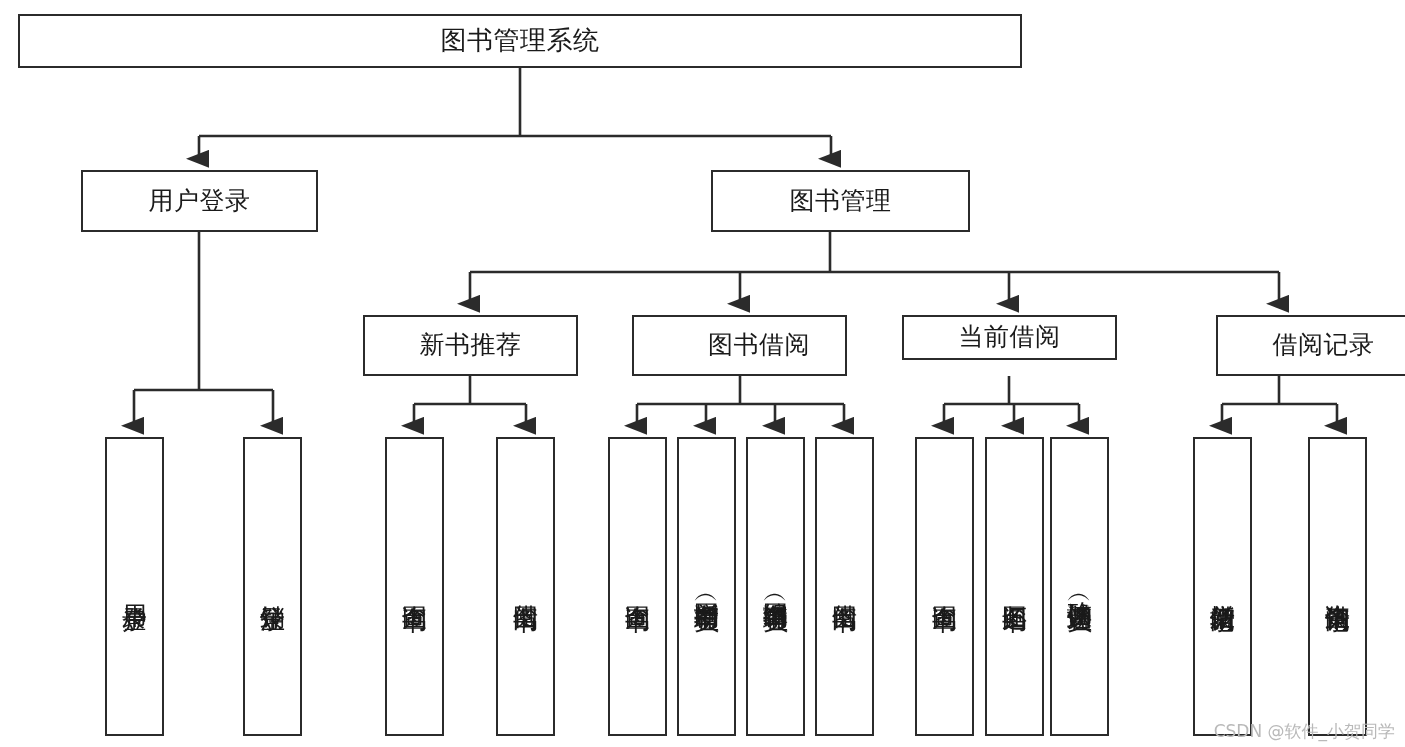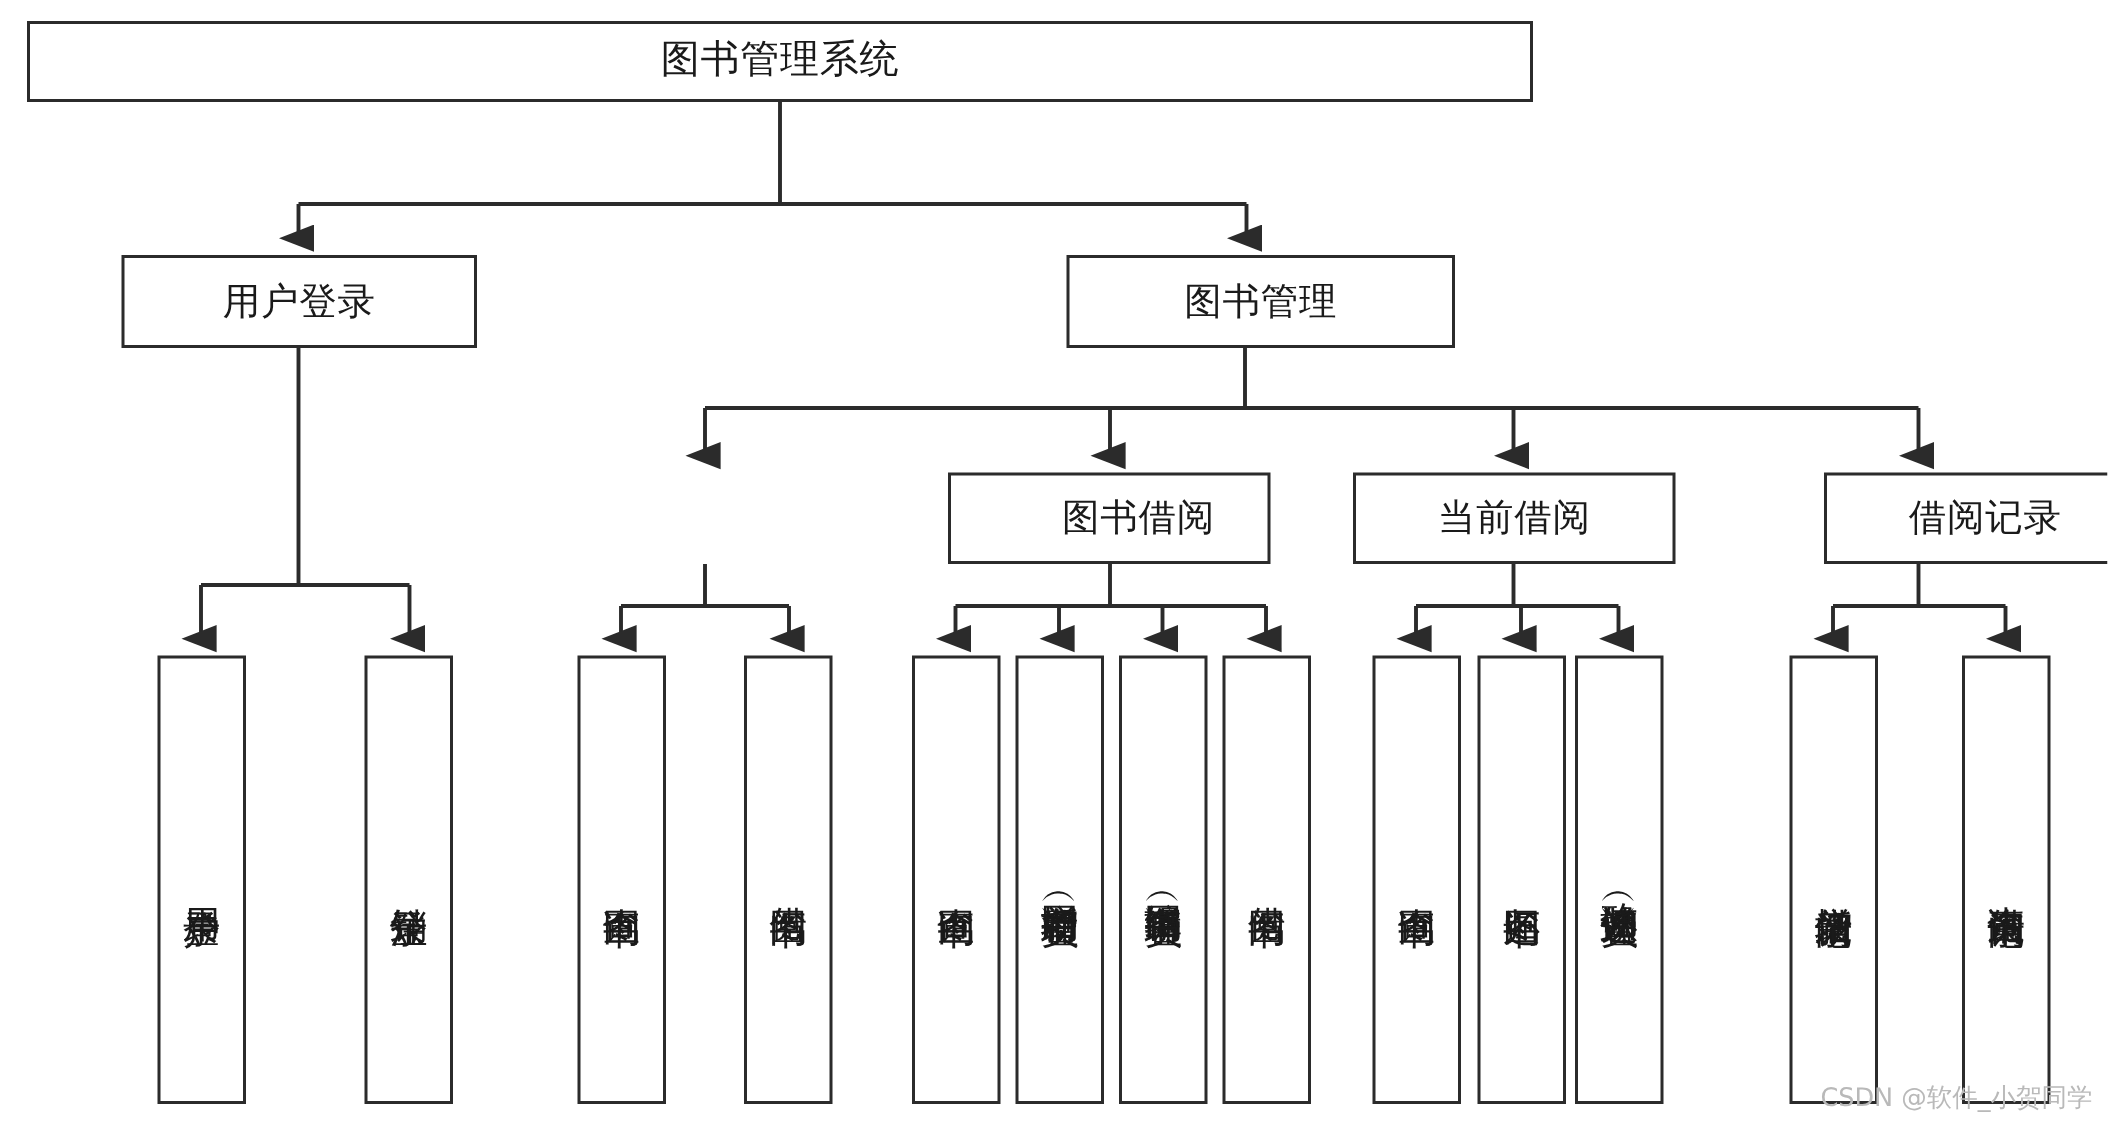--- a/index.html
+++ b/index.html
@@ -130,24 +130,27 @@
     <span class="node-label">图书管理系统</span>
   </div>
 
   <div class="node h-node" style="left:81px; top:170px; width:237px; height:62px;">
     <span class="node-label">用户登录</span>
   </div>
   <div class="node h-node" style="left:711px; top:170px; width:259px; height:62px;">
     <span class="node-label">图书管理</span>
   </div>
 
+  <div class="node h-node" style="left:363px; top:315px; width:215px; height:61px;">
+    <span class="node-label">新书推荐</span>
+  </div>
   <div class="node h-node" style="left:632px; top:315px; width:215px; height:61px;padding-left:39px;">
     <span class="node-label">图书借阅</span>
   </div>
-  <div class="node h-node" style="left:902px; top:315px; width:215px; height:61px;">
+  <div class="node h-node" style="left:902px; top:315px; width:215px; height:45px;">
     <span class="node-label">当前借阅</span>
   </div>
   <div class="node h-node" style="left:1172px; top:315px; width:215px; height:61px;margin-left:44px;">
     <span class="node-label">借阅记录</span>
   </div>
 
   <div class="node leaf" style="left:105px; top:437px; width:59px; height:299px;">
     <span class="node-label">用户登录</span>
   </div>
   <div class="node leaf" style="left:243px; top:437px; width:59px; height:299px;">

